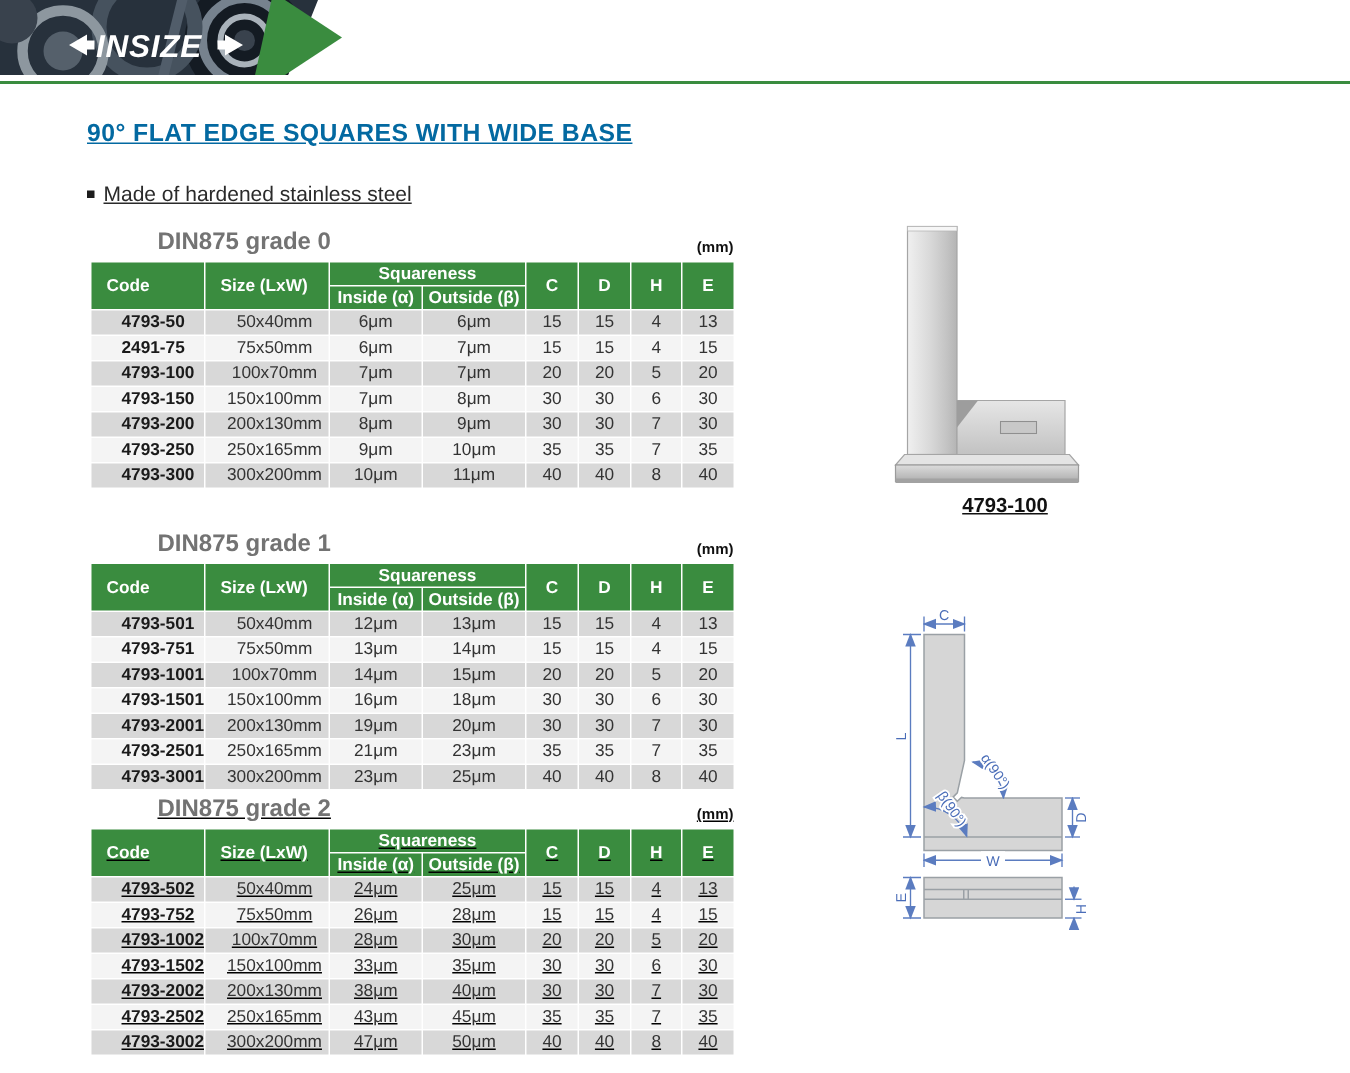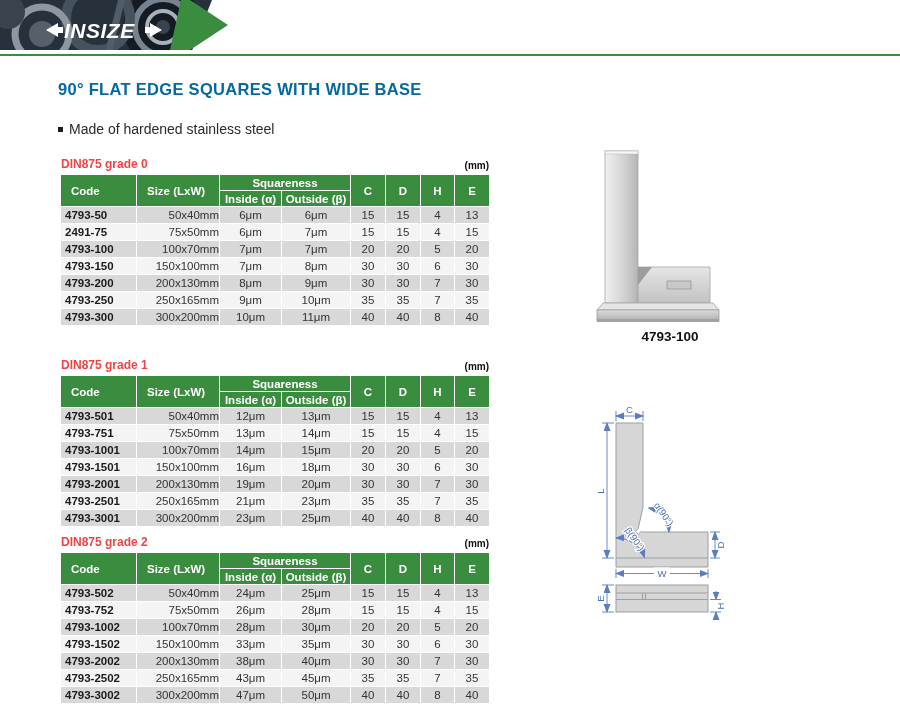--- a/index.html
+++ b/index.html
@@ -1,38 +1,38 @@
 <!DOCTYPE html>
 <html><head>
 <meta charset="utf-8">
 <style>
   html,body{margin:0;padding:0;}
   body{width:900px;height:715px;background:#fff;position:relative;overflow:hidden;
        font-family:"Liberation Sans",sans-serif;}
-  .abs{position:absolute;}
+  .abs{position:absolute;text-decoration:underline;}
   
   #green-rule{top:54px;left:0;width:900px;height:2px;background:#3a8c3f;}
   
   #page-title{left:58px;top:80px;font-size:16.5px;font-weight:bold;color:#0369a1;letter-spacing:.3px;}
   #feature-bullet{left:58px;top:121px;font-size:14px;color:#2a2a2a;display:flex;align-items:center;gap:6px;}
   .bullet-sq{width:5px;height:5px;background:#1c1c1c;display:inline-block;flex:0 0 auto;}
   
   .tsec{position:absolute;left:60px;width:430px;}
-  #tsec0{top:155px;} #tsec1{top:356px;} #tsec2{top:533px;}
+  #tsec0{top:155px;} #tsec1{top:356px;} #tsec2{top:533px;text-decoration:underline;}
   .tsec-head{display:flex;justify-content:space-between;align-items:flex-end;height:16px;padding:0 1px;}
-  .tsec-title{font-size:12px;font-weight:bold;color:#ef4444;}
+  .tsec-title{font-size:16px;font-weight:bold;color:#737373;margin-left:44px;}
   .tsec-unit{font-size:10px;font-weight:bold;color:#101010;}
   table{border-collapse:separate;border-spacing:1px;width:430px;table-layout:fixed;margin-top:3px;}
   th{background:#3a8c3f;color:#fff;font-size:11.5px;font-weight:bold;height:15px;padding:0;text-align:center;}
   th.lft{text-align:left;padding-left:10px;margin-top:20px;}
   td{font-size:11.5px;color:#333;text-align:center;height:16px;padding:0;}
   tbody tr:nth-child(odd) td{background:#d8d8d8;}
   tbody tr:nth-child(even) td{background:#f4f4f4;}
-  td.code{font-weight:bold;color:#1a1a1a;text-align:left;padding-left:4px;}
-  td.size{text-align:right;padding-left:10px;}
+  td.code{font-weight:bold;color:#1a1a1a;text-align:left;padding-left:20px;}
+  td.size{text-align:center;padding-left:10px;}
   
   #product-photo{left:585px;top:145px;}
   #product-caption{left:585px;top:329px;width:170px;text-align:center;
                    font-size:13.5px;font-weight:bold;color:#111;}
   #technical-drawing{left:595px;top:385px;}
   .dimtxt{font-size:9.5px;fill:#4a6db8;font-family:"Liberation Sans",sans-serif;
           paint-order:stroke;stroke:#ffffff;stroke-width:2.5px;}
 </style>
 </head>
 <body>

